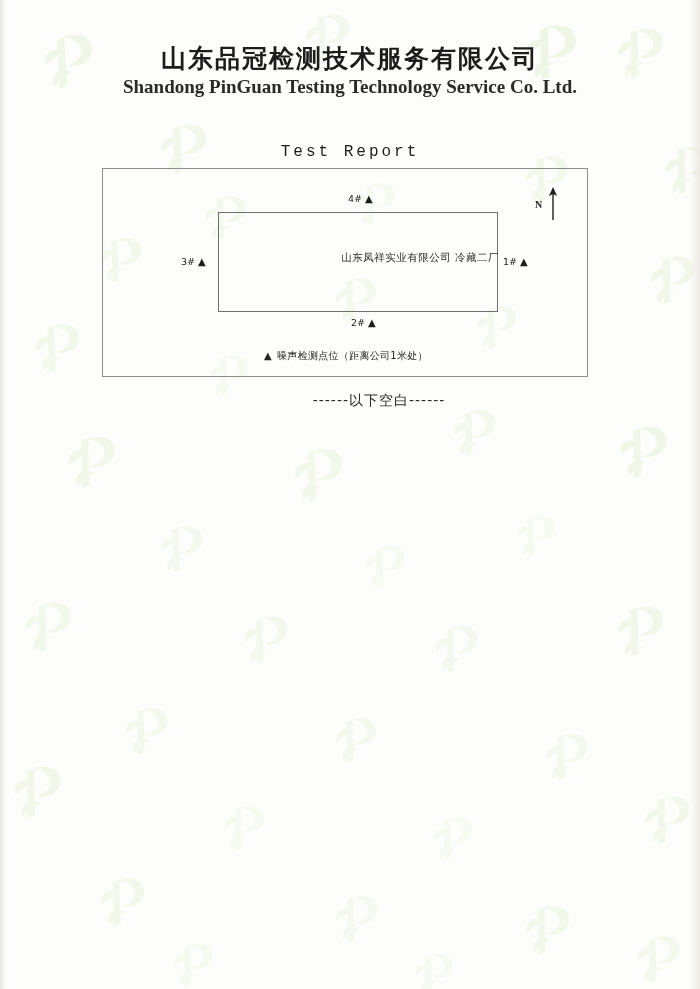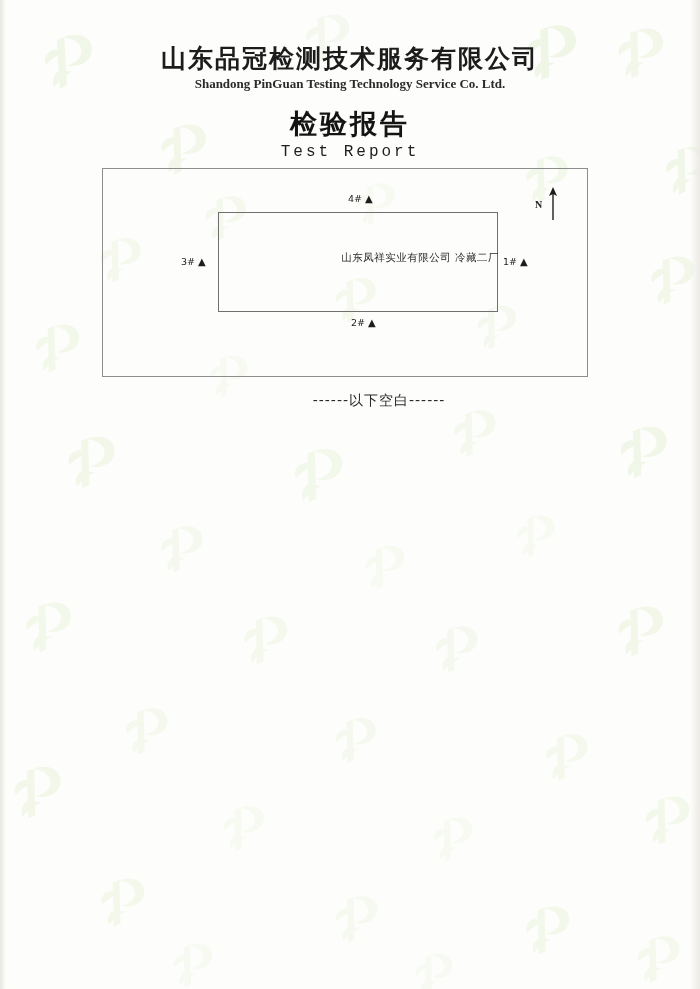--- a/index.html
+++ b/index.html
@@ -64,21 +64,21 @@
     letter-spacing: 2px;
     color: #1c1c1c;
   }
   .en-subtitle {
     position: absolute;
     left: 0; top: 76px;
     width: 700px;
     text-align: center;
     font-family: "Liberation Serif", "DejaVu Serif", serif;
     font-weight: bold;
-    font-size: 13px;
+    font-size: 19px;
     color: #2a2a2a;
   }
   .doc-title {
     position: absolute;
     left: 0; top: 106px;
     width: 700px;
     text-align: center;
     font-family: "DejaVu Serif", "Liberation Serif", serif;
     font-weight: bold;
     font-size: 27px;
@@ -438,21 +438,20 @@
           <path d="M36 62 C22 66 16 78 20 88 C30 78 40 72 52 68 C42 68 37 65 36 62 Z" fill="#cfe6b4"></path>
         </svg></div>
     </div>
 
   <div class="content">
 
     <div class="cn-title">山东品冠检测技术服务有限公司</div>
 
     <div class="en-subtitle">Shandong PinGuan Testing Technology Service Co. Ltd.</div>
 
-    <div class="doc-title">检验报告</div>
 
     <div class="doc-title-en">Test Report</div>
 
     <div id="diagram">
 
       <div id="compass">
         <span class="n-letter">N</span>
         <svg width="12" height="34" viewBox="0 0 12 34">
           <line x1="6" y1="33" x2="6" y2="6" stroke="#1d1d1d" stroke-width="1.4"></line>
           <polygon points="6,0 2,9 6,7 10,9" fill="#1d1d1d"></polygon>
@@ -472,20 +471,23 @@
       </div>
 
       <div class="pt" id="pt-2">
         <span>2#</span><span class="tri">▲</span>
       </div>
 
       <div id="building">
         <div id="building-label">山东凤祥实业有限公司  冷藏二厂</div>
       </div>
 
+      <div id="legend">
+        <span class="tri">▲</span><span>噪声检测点位（距离公司1米处）</span>
+      </div>
 
     </div>
 
     <div class="blank-note">------以下空白------</div>
 
 
   </div>
 </div>
 
 </body></html>

